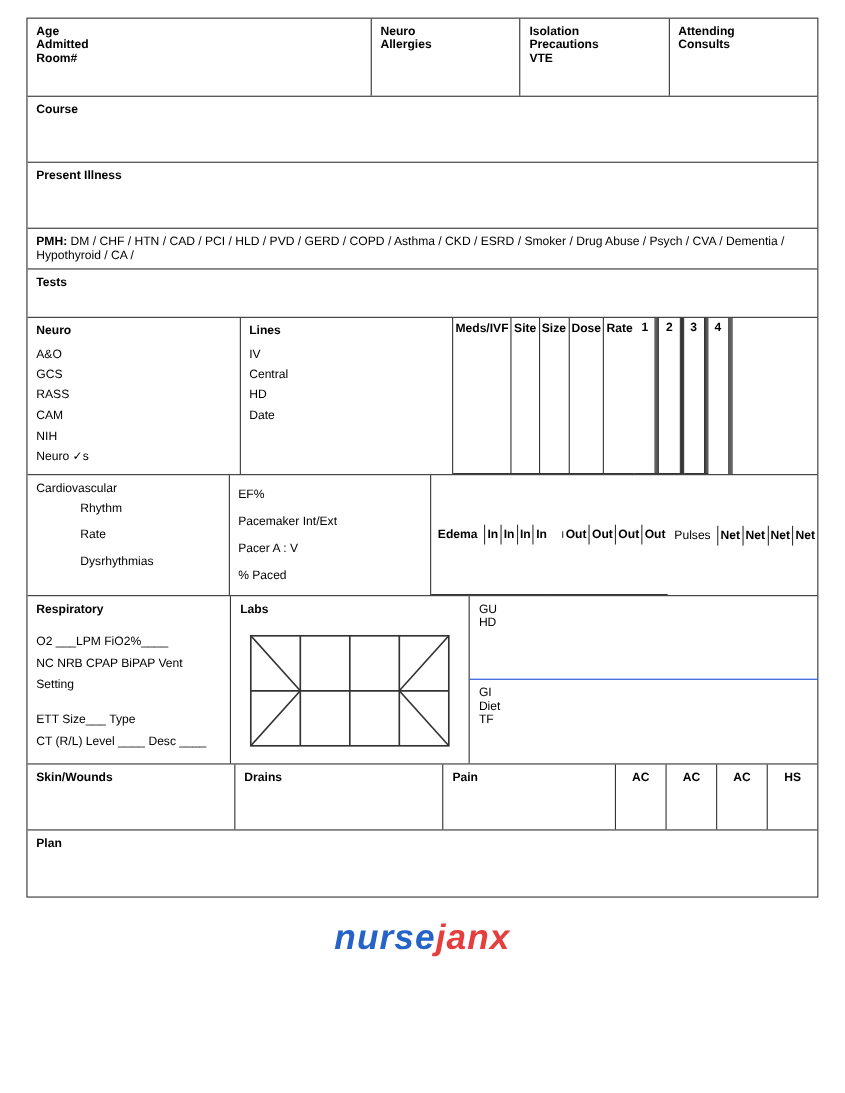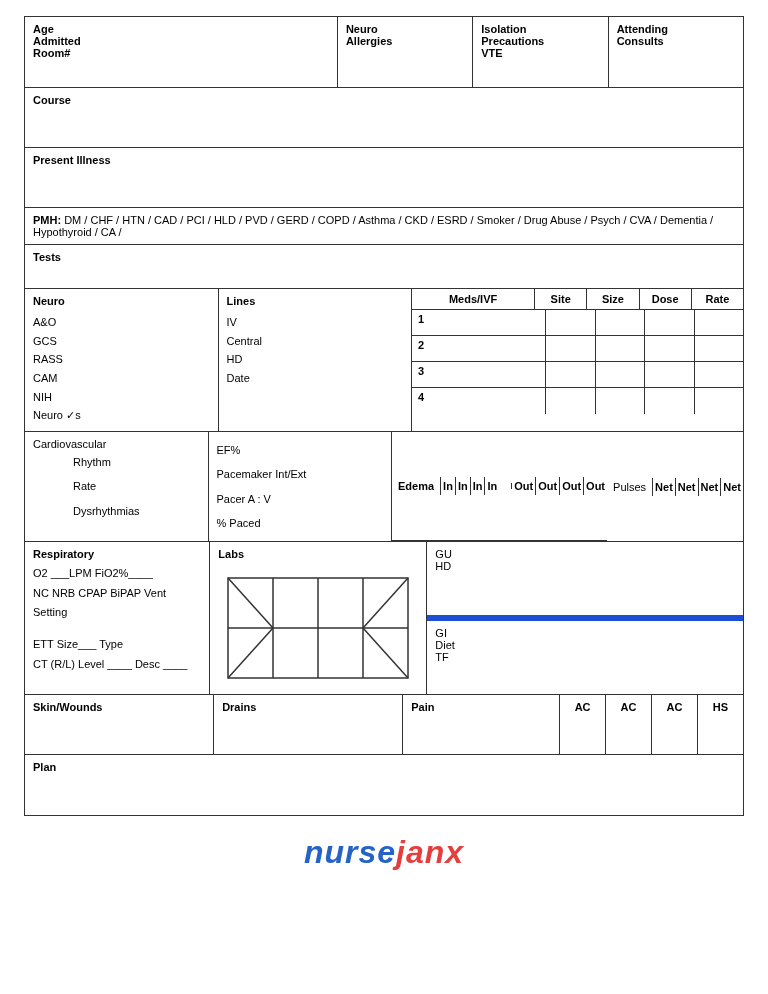--- a/index.html
+++ b/index.html
@@ -80,21 +80,20 @@
       border-right: 1.5px solid #333;
       padding: 6px 8px;
     }
     .col-lines .label { font-weight: bold; }
     .col-lines .items { margin-top: 6px; line-height: 1.7; }
 
     
     .col-meds {
       flex: 3;
       display: flex;
-      flex-direction: column;
     }
 
     .meds-header {
       display: flex;
       border-bottom: 1px solid #333;
     }
     .meds-header-cell {
       text-align: center;
       font-weight: bold;
       padding: 4px 2px;
@@ -175,21 +174,21 @@
     .resp-grid {
       display: flex;
       border-bottom: 1.5px solid #333;
     }
     .col-resp {
       flex: 1.6;
       border-right: 1.5px solid #333;
       padding: 6px 8px;
     }
     .col-resp .label { font-weight: bold; }
-    .col-resp .items { line-height: 1.8; margin-top: 4px; }
+    .col-resp .items { line-height: 1.8; margin-top: 14px; }
 
     .col-labs {
       flex: 1.6;
       border-right: 1.5px solid #333;
       padding: 6px 8px;
       display: flex;
       flex-direction: column;
     }
     .col-labs .label { font-weight: bold; }
     .labs-svg-area {
@@ -200,21 +199,21 @@
       margin-top: 8px;
     }
 
     .col-gu {
       flex: 3;
       display: flex;
       flex-direction: column;
     }
     .gu-top {
       flex: 1;
-      border-bottom: 6px solid #1d4ed8;
+      border-bottom: 1px solid #1d4ed8;
       padding: 6px 8px;
     }
     .gu-bottom {
       flex: 1;
       padding: 6px 8px;
     }
 
     
     .skin-grid {
       display: flex;

